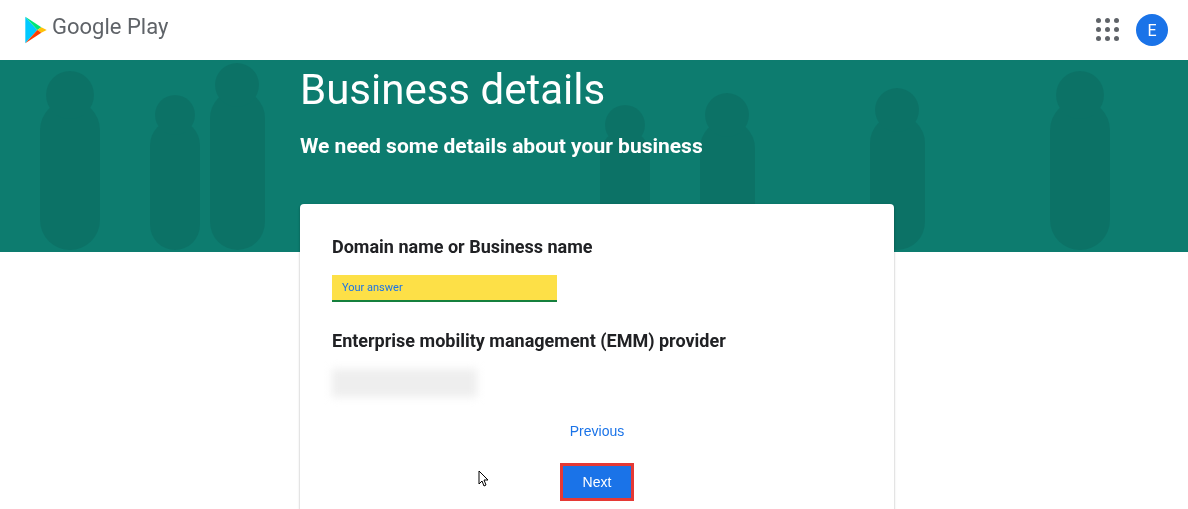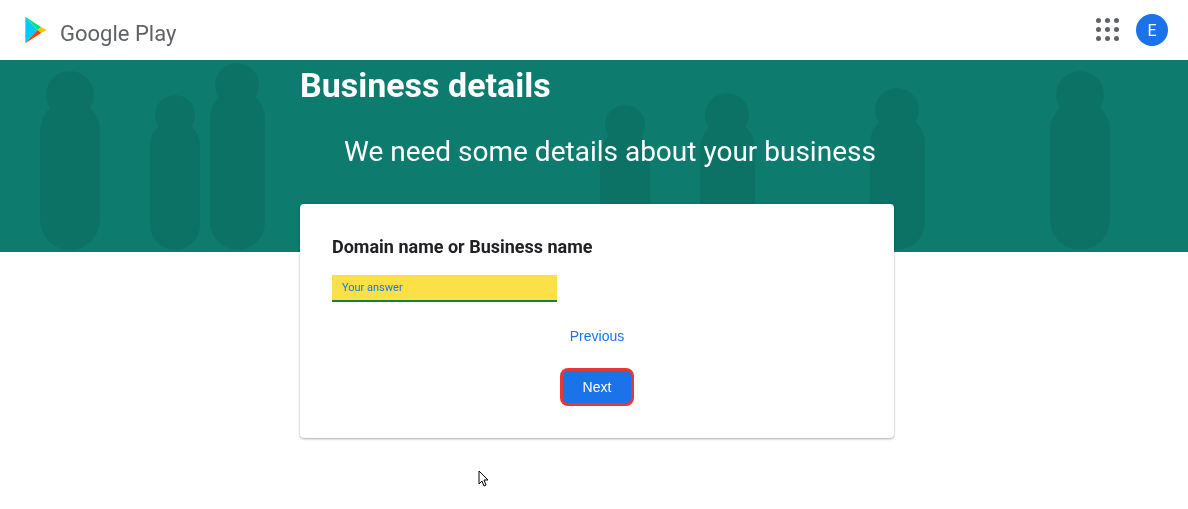--- a/index.html
+++ b/index.html
@@ -17,22 +17,21 @@
     .header {
       display: flex;
       align-items: center;
       justify-content: space-between;
       padding: 12px 20px;
       height: 60px;
       background: #fff;
     }
     .logo-section {
       display: flex;
-      align-items: flex-end;
-      gap: 8px;
+      align-items: flex-start;
     }
     .play-logo {
       width: 32px;
       height: 32px;
     }
     .logo-text {
       font-size: 22px;
       color: #5f6368;
       font-weight: 400;
     }
@@ -78,28 +77,27 @@
       position: absolute;
       inset: 0;
       opacity: 0.3;
     }
     .banner-content {
       position: relative;
       padding: 5px 0 0 300px;
       color: #fff;
     }
     .banner-title {
-      font-size: 34px;
+      font-size: 42px;
+      font-weight: 400;
+      margin-bottom: 20px;
+    }
+    .banner-subtitle {
+      font-size: 21px;
       font-weight: 700;
-      margin-bottom: 30px;
-    }
-    .banner-subtitle {
-      font-size: 28px;
-      font-weight: 400;
-      margin-left: 44px;
     }
     .card {
       position: absolute;
       top: 204px;
       left: 300px;
       width: 594px;
       background: #fff;
       border-radius: 4px;
       box-shadow: 0 1px 3px rgba(0,0,0,0.12), 0 1px 2px rgba(0,0,0,0.24);
       padding: 32px;
@@ -158,21 +156,21 @@
       padding: 8px 12px;
     }
     .btn-next {
       background: #1a73e8;
       border: 3px solid #e53935;
       color: #fff;
       font-size: 14px;
       font-weight: 500;
       cursor: pointer;
       padding: 8px 20px;
-      border-radius: 8px;
+      border-radius: 0;
     }
     .cursor-pointer {
       position: absolute;
       top: 470px;
       left: 478px;
       font-size: 16px;
       color: #000;
     }
   </style>
 </head>
@@ -228,20 +226,24 @@
   </div>
 </div>
 
 <div class="card">
   <div class="field-group">
     <div class="field-label">Domain name or Business name</div>
     <div class="input-wrapper">
       <span class="input-hint">Your answer</span>
     </div>
   </div>
+  <div class="field-group">
+    <div class="field-label">Enterprise mobility management (EMM) provider</div>
+    <div class="emm-blur"></div>
+  </div>
   <div class="button-row">
     <button class="btn-prev">Previous</button>
     <button class="btn-next">Next</button>
   </div>
 </div>
 
 <div class="cursor-pointer">
   <svg width="14" height="18" viewBox="0 0 14 18">
     <path d="M1 1 L1 14 L4 11 L6 16 L8 15 L6 10 L10 10 Z" fill="#fff" stroke="#000" stroke-width="1"></path>
   </svg>

